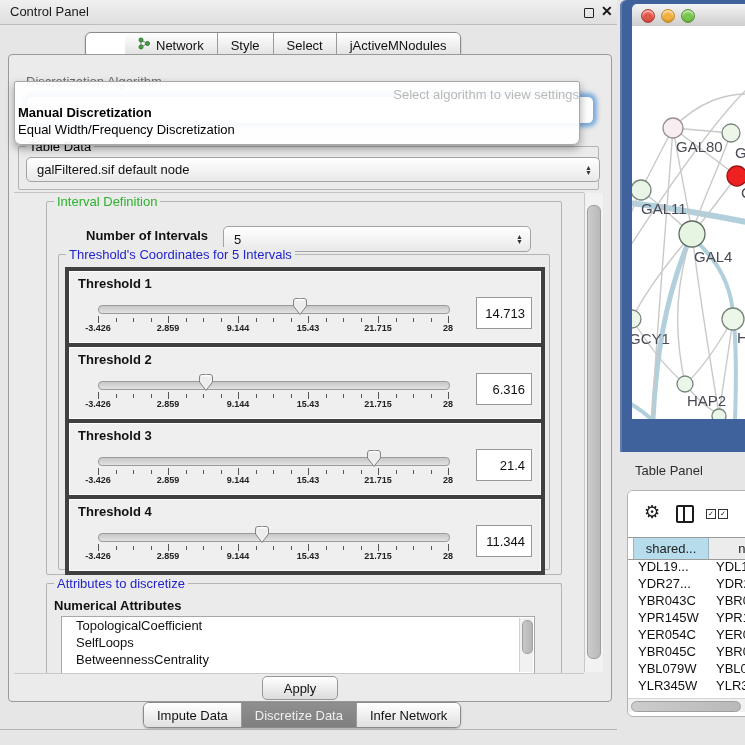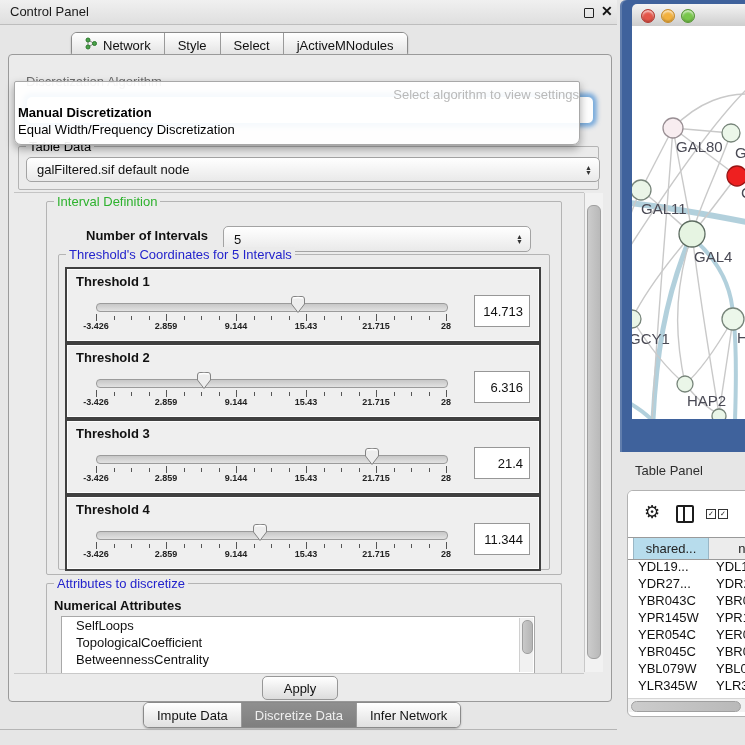--- a/index.html
+++ b/index.html
@@ -12,21 +12,21 @@
   .cp-titlebar{left:0;top:0;width:617px;height:24px;background:linear-gradient(#f0f0f0,#dfdfdf);border-bottom:1px solid #bdbdbd;}
   .cp-title{left:10px;top:4px;font-size:13px;color:#1a1a1a;}
   .float-ic{left:584px;top:8px;width:8px;height:8px;border:1.6px solid #222;border-radius:1px;}
   .close-ic{left:601px;top:3px;font-size:14px;font-weight:bold;color:#111;}
 
   
   .seg-strip{display:flex;border:1px solid #8a8a8a;border-radius:6px;overflow:hidden;background:#fff;box-shadow:0 1px 2px rgba(0,0,0,.25);}
   .seg{display:flex;align-items:center;justify-content:center;gap:5px;padding:0 13px;height:24px;font-size:13px;color:#111;background:linear-gradient(#ffffff,#e0e0e0);border-right:1px solid #9a9a9a;white-space:nowrap;}
   .seg:last-child{border-right:none;}
   .seg.sel{background:linear-gradient(#8f8f8f,#7f7f7f);color:#efefef;}
-  #cp-tabs{left:71px;top:32px;}
+  #cp-tabs{left:85px;top:32px;padding-left:39px;}
   #bottom-tabs{left:143px;top:702px;}
   .cp-bottomline{left:0;top:729px;width:617px;height:1px;background:#b5b5b5;}
 
   
   .cp-body{left:8px;top:54px;width:602px;height:646px;border:1px solid #9a9a9a;border-radius:4px;background:#ebebeb;}
 
   
   .group{border:1px solid #b4b4b4;border-radius:2px;}
   .legend{position:absolute;top:-8px;left:7px;background:#ebebeb;padding:0 3px;font-size:13px;}
   .g-tabledata{left:18px;top:146px;width:579px;height:42px;}
@@ -41,21 +41,21 @@
   .vthumb{left:2px;top:12px;width:12px;height:452px;}
 
   .g-interval{left:32px;top:8px;width:514px;height:372px;}
   .legend-green{color:#2eb22e;}
   .legend-blue{color:#2323cc;}
   .lbl-bold{font-size:13px;font-weight:bold;color:#111;}
   .num-label{left:39px;top:26px;}
   .cb-num{left:176px;top:24px;width:286px;height:24px;}
 
   .g-thresh{left:11px;top:52px;width:490px;height:314px;}
-  .th-box{position:absolute;left:6px;width:472px;height:72px;background:#efefef;border:2px solid #404040;box-shadow:inset 0 0 0 1px #fdfdfd;}
+  .th-box{position:absolute;left:6px;width:472px;height:72px;background:#efefef;border:4px solid #404040;box-shadow:inset 0 0 0 1px #fdfdfd;}
   .th-label{position:absolute;left:9px;top:5px;font-size:13px;font-weight:bold;color:#111;}
   .track{position:absolute;left:29px;top:34px;width:350px;height:7px;border-radius:4px;background:linear-gradient(#c7c7c7,#e2e2e2);border:1px solid #9b9b9b;}
   .thumb-sl{position:absolute;top:26px;width:16px;height:19px;}
   .tick{position:absolute;width:1px;background:#555;}
   .tick-lab{position:absolute;top:52px;width:44px;text-align:center;font-size:9px;font-weight:bold;color:#222;}
   .val-box{position:absolute;left:407px;top:26px;width:56px;height:32px;background:#fff;border:1px solid #979797;font-size:13px;color:#111;display:flex;align-items:center;justify-content:flex-end;padding-right:6px;box-sizing:border-box;}
 
   .g-attr{left:32px;top:390px;width:514px;height:120px;border-bottom:none;}
   .attr-sub{left:7px;top:14px;}
   .listbox{position:absolute;left:14px;top:32px;width:472px;height:56px;background:#fff;border:1px solid #a8a8a8;overflow:hidden;}
@@ -320,22 +320,22 @@
   </div>
             </div>
         </div>
       </div>
 
       <div class="abs group g-attr">
         <span class="legend legend-blue">Attributes to discretize</span>
         <div class="abs lbl-bold attr-sub">Numerical Attributes</div>
         <div class="listbox">
           <div id="attr-items">
+              <div class="list-item">TopologicalCoefficient</div>
               <div class="list-item">SelfLoops</div>
-              <div class="list-item">TopologicalCoefficient</div>
               <div class="list-item">BetweennessCentrality</div>
             </div>
           <div class="list-vscroll">
               <div class="list-thumb"></div>
             </div>
         </div>
       </div>
     </div>
     <div class="abs vscroll">
       <div class="thumb vthumb"></div>

